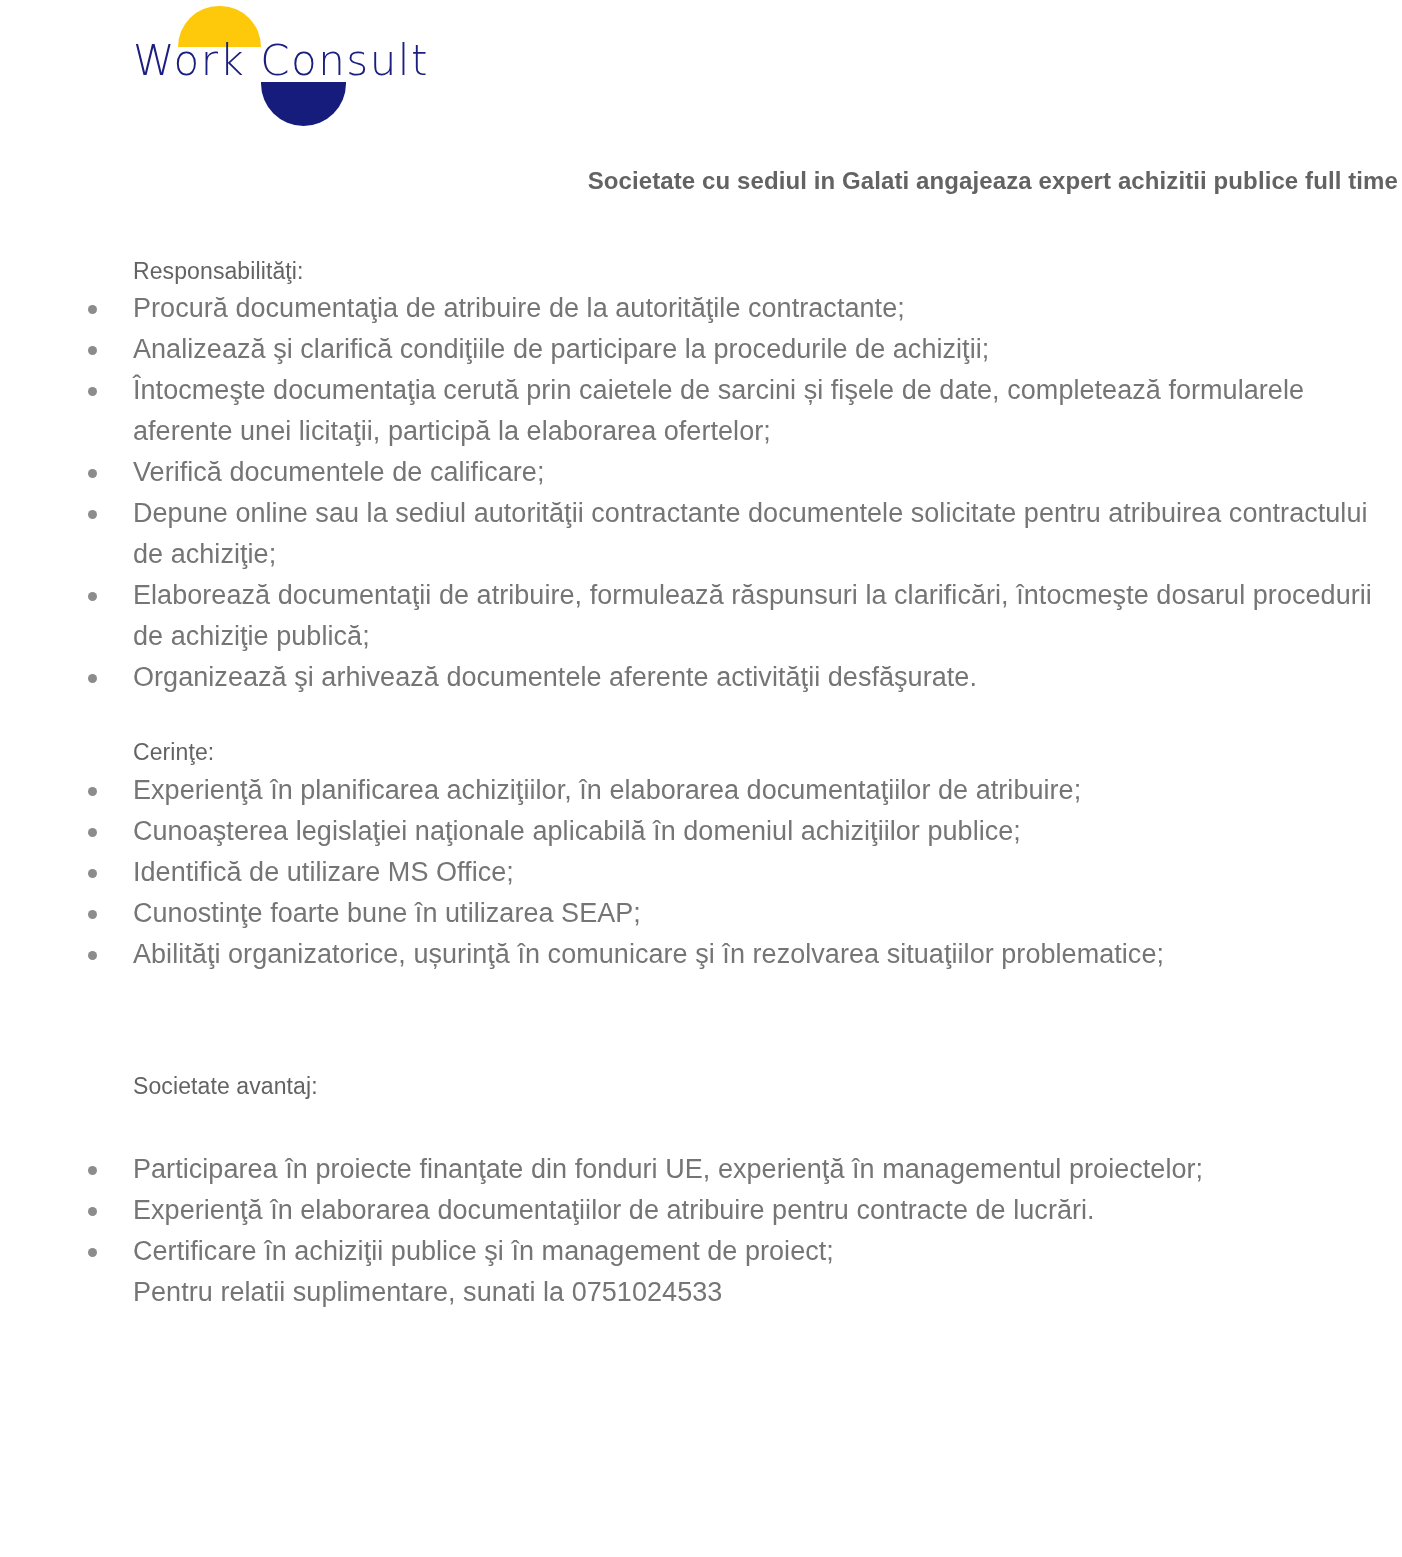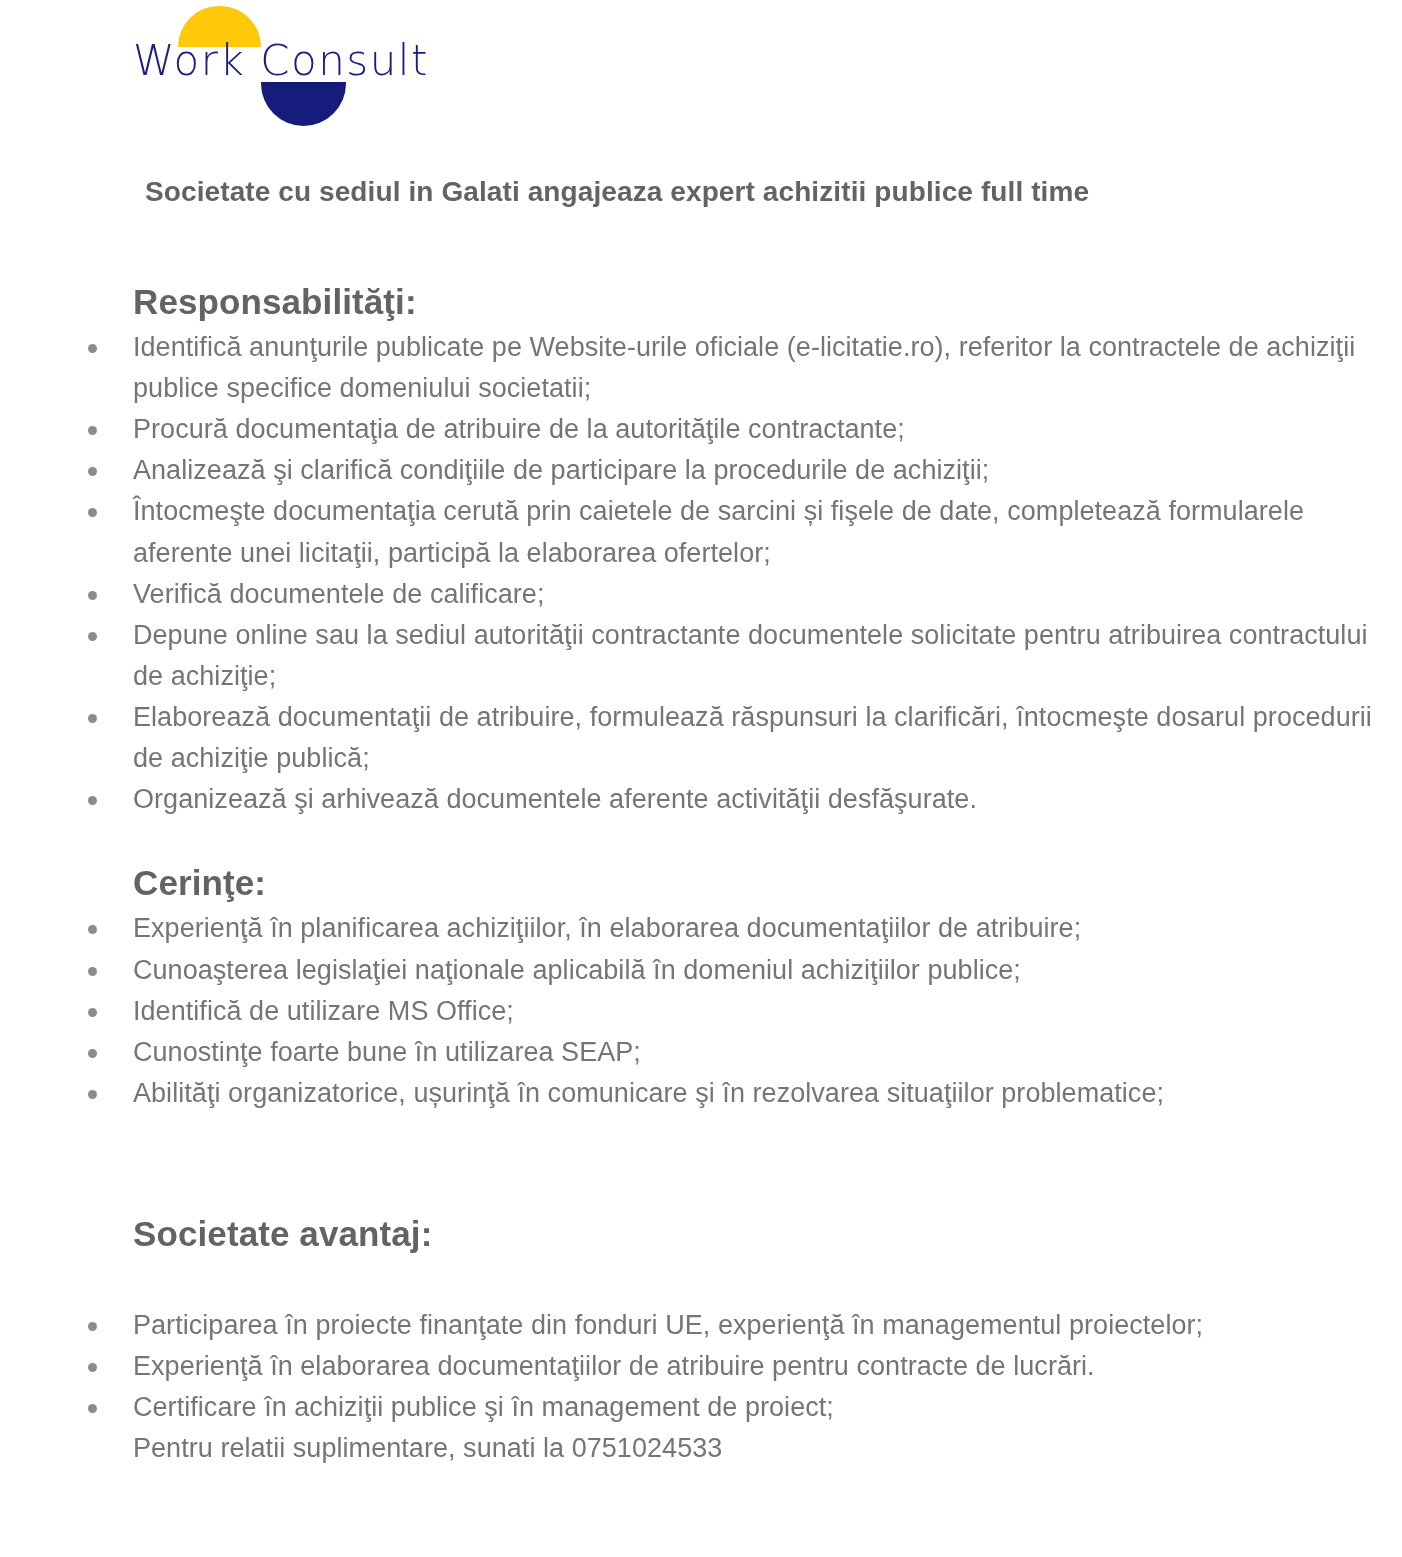--- a/index.html
+++ b/index.html
@@ -66,33 +66,34 @@
 
   
   .content {
     position: absolute;
     left: 0;
     top: 160px;
     width: 1402px;
   }
 
   .doc-title {
-    margin: 12px;
+    margin: 4px;
     padding: 0 0 0 133px;
-    font-size: 28px;
+    font-size: 24px;
     font-weight: bold;
     color: #636363;
     line-height: 1.45;
     letter-spacing: 0.1px;
+    text-align: right;
   }
 
   .section-heading {
     padding: 0 0 0 133px;
-    font-size: 35px;
-    font-weight: bold;
+    font-size: 23px;
+    font-weight: normal;
     color: #636363;
     line-height: 1.45;
     letter-spacing: 0.1px;
   }
 
   .spacer-lg { height: 52px; }
   .spacer-md { height: 38px; }
   .spacer-xl { height: 95px; }
   .spacer-xxl { height: 46px; }
 
@@ -139,21 +140,20 @@
   </div>
 
   <div class="content">
 
     <h1 class="doc-title">Societate cu sediul in Galati angajeaza expert achizitii publice full time</h1>
 
     <div class="spacer-lg"></div>
 
     <div class="section-heading">Responsabilităţi:</div>
     <ul class="bullets">
-      <li>Identifică anunţurile publicate pe Website-urile oficiale (e-licitatie.ro), referitor la contractele de achiziţii publice specifice domeniului societatii;</li>
       <li>Procură documentaţia de atribuire de la autorităţile contractante;</li>
       <li>Analizează şi clarifică condiţiile de participare la procedurile de achiziţii;</li>
       <li>Întocmeşte documentaţia cerută prin caietele de sarcini și fişele de date, completează formularele aferente unei licitaţii, participă la elaborarea ofertelor;</li>
       <li>Verifică documentele de calificare;</li>
       <li>Depune online sau la sediul autorităţii contractante documentele solicitate pentru atribuirea contractului de achiziţie;</li>
       <li>Elaborează documentaţii de atribuire, formulează răspunsuri la clarificări, întocmeşte dosarul procedurii de achiziţie publică;</li>
       <li>Organizează şi arhivează documentele aferente activităţii desfăşurate.</li>
     </ul>
 
     <div class="spacer-md"></div>

